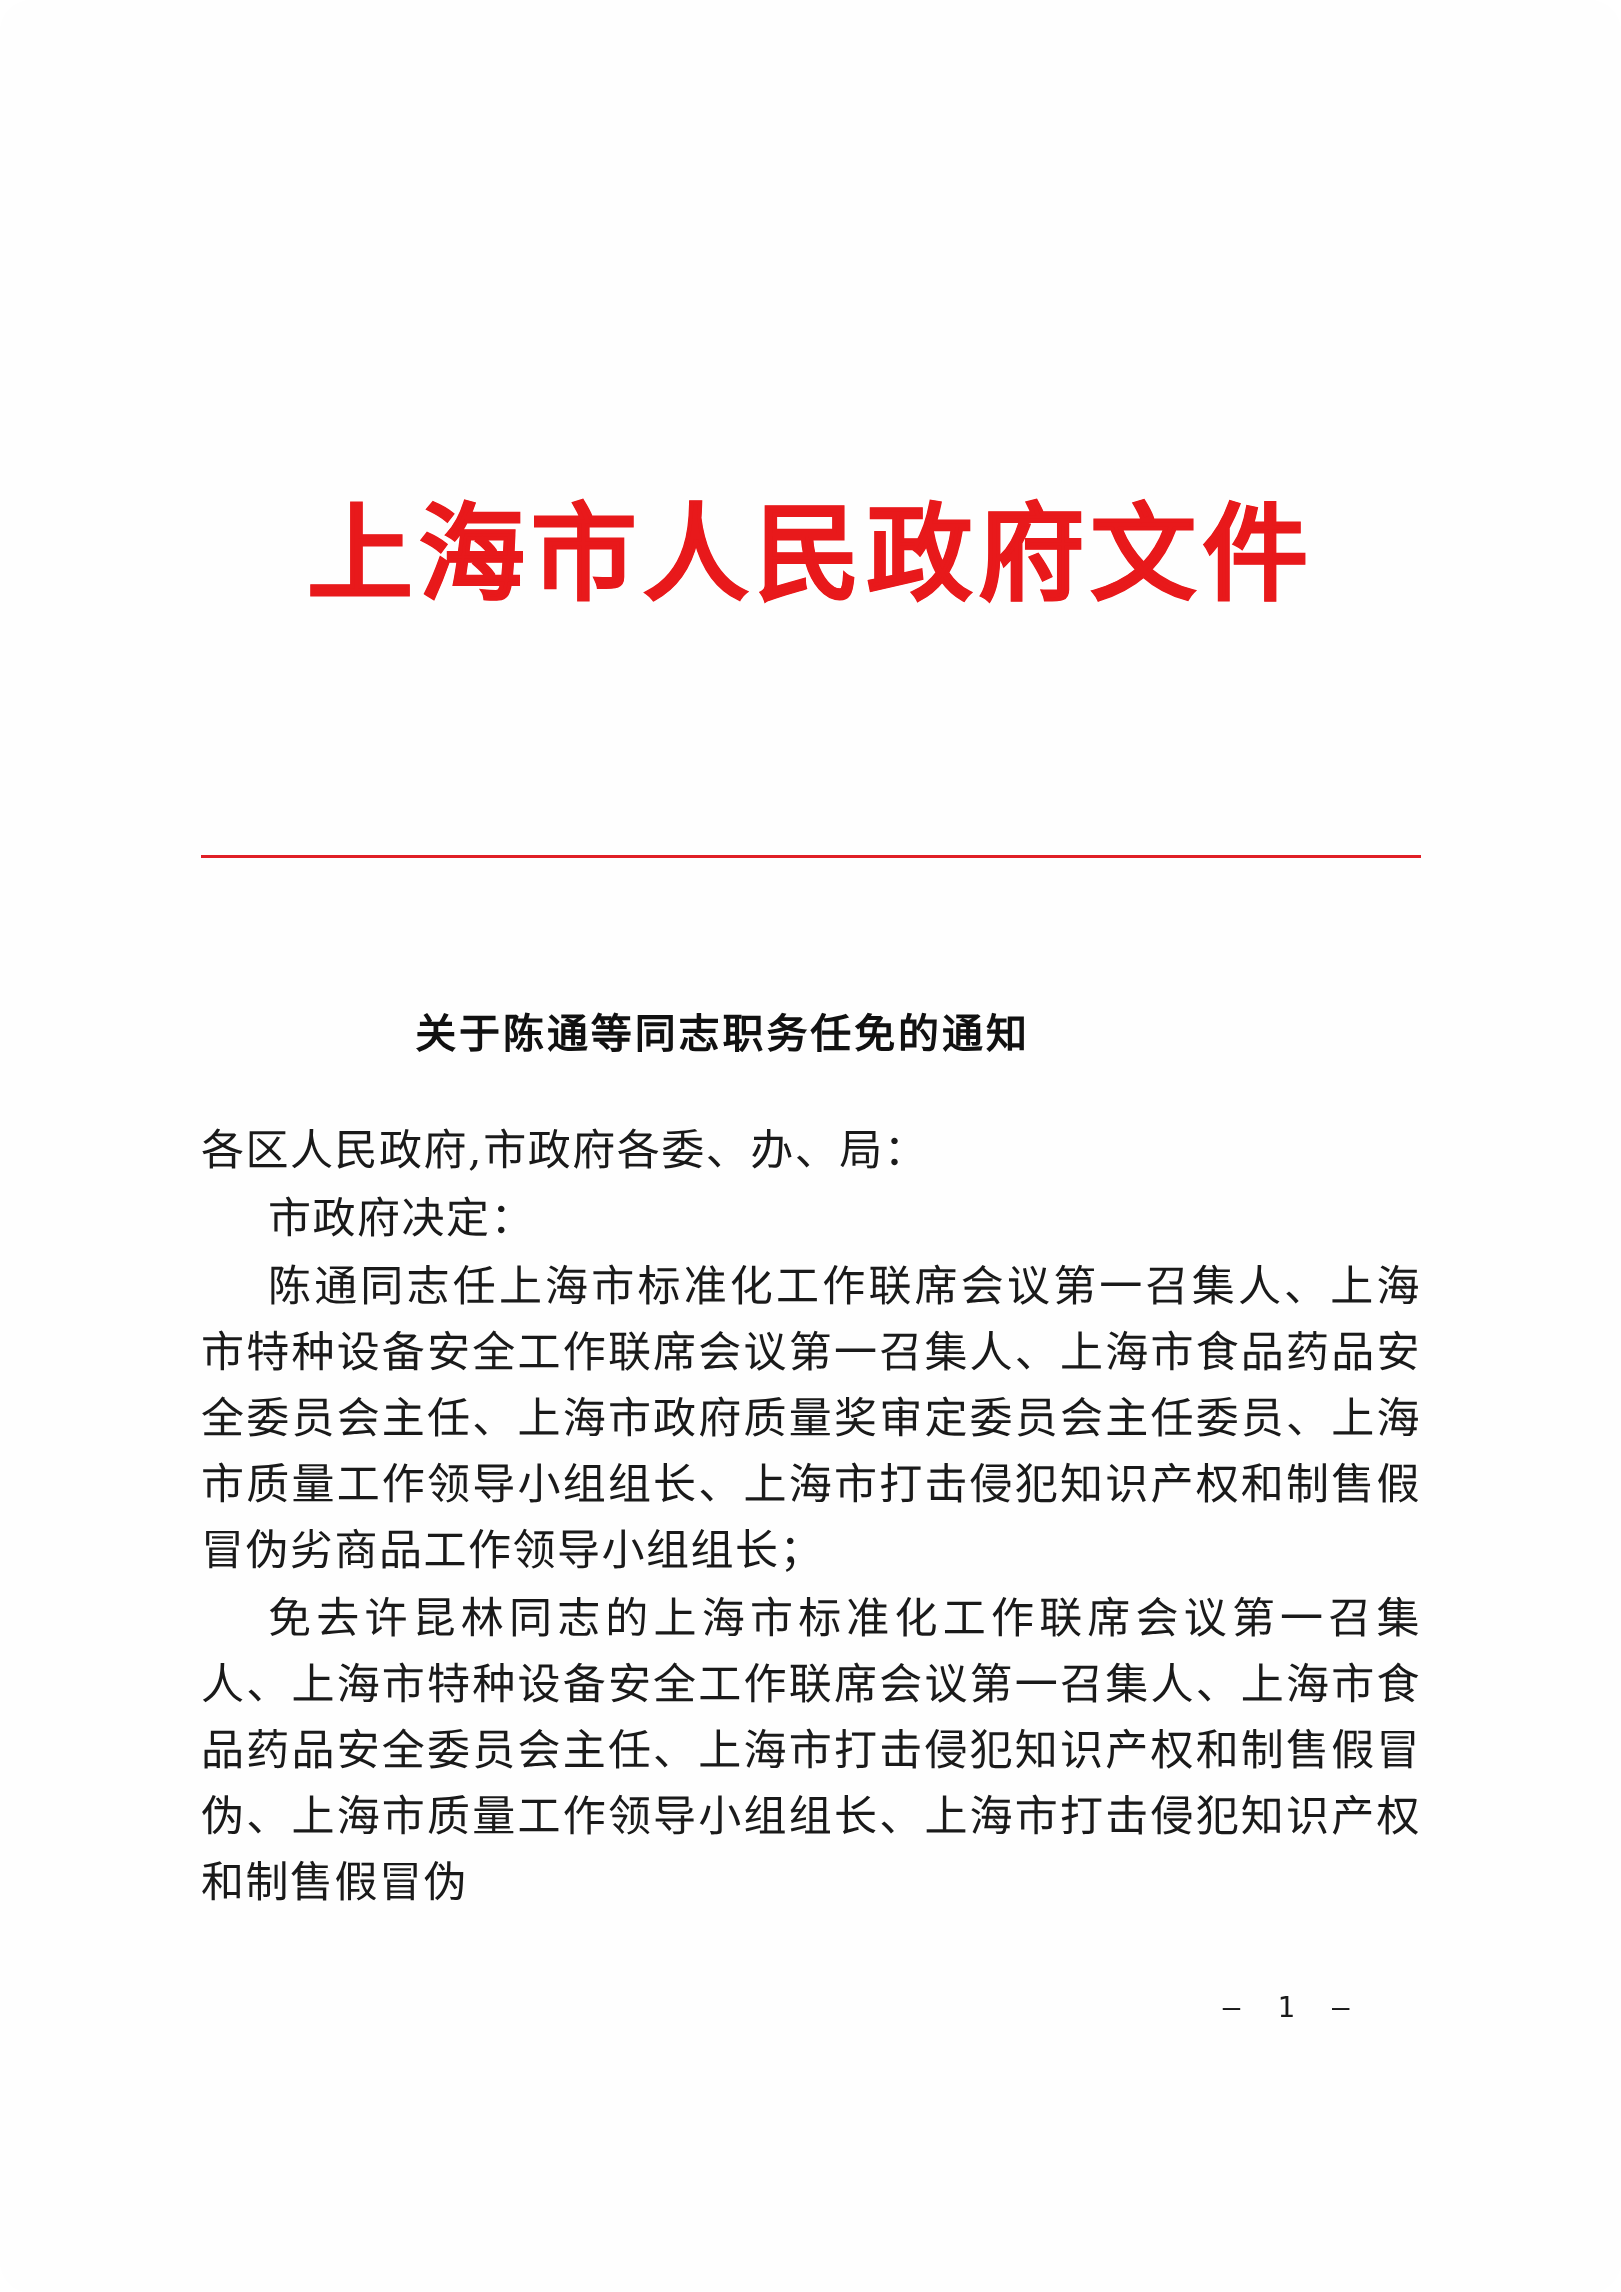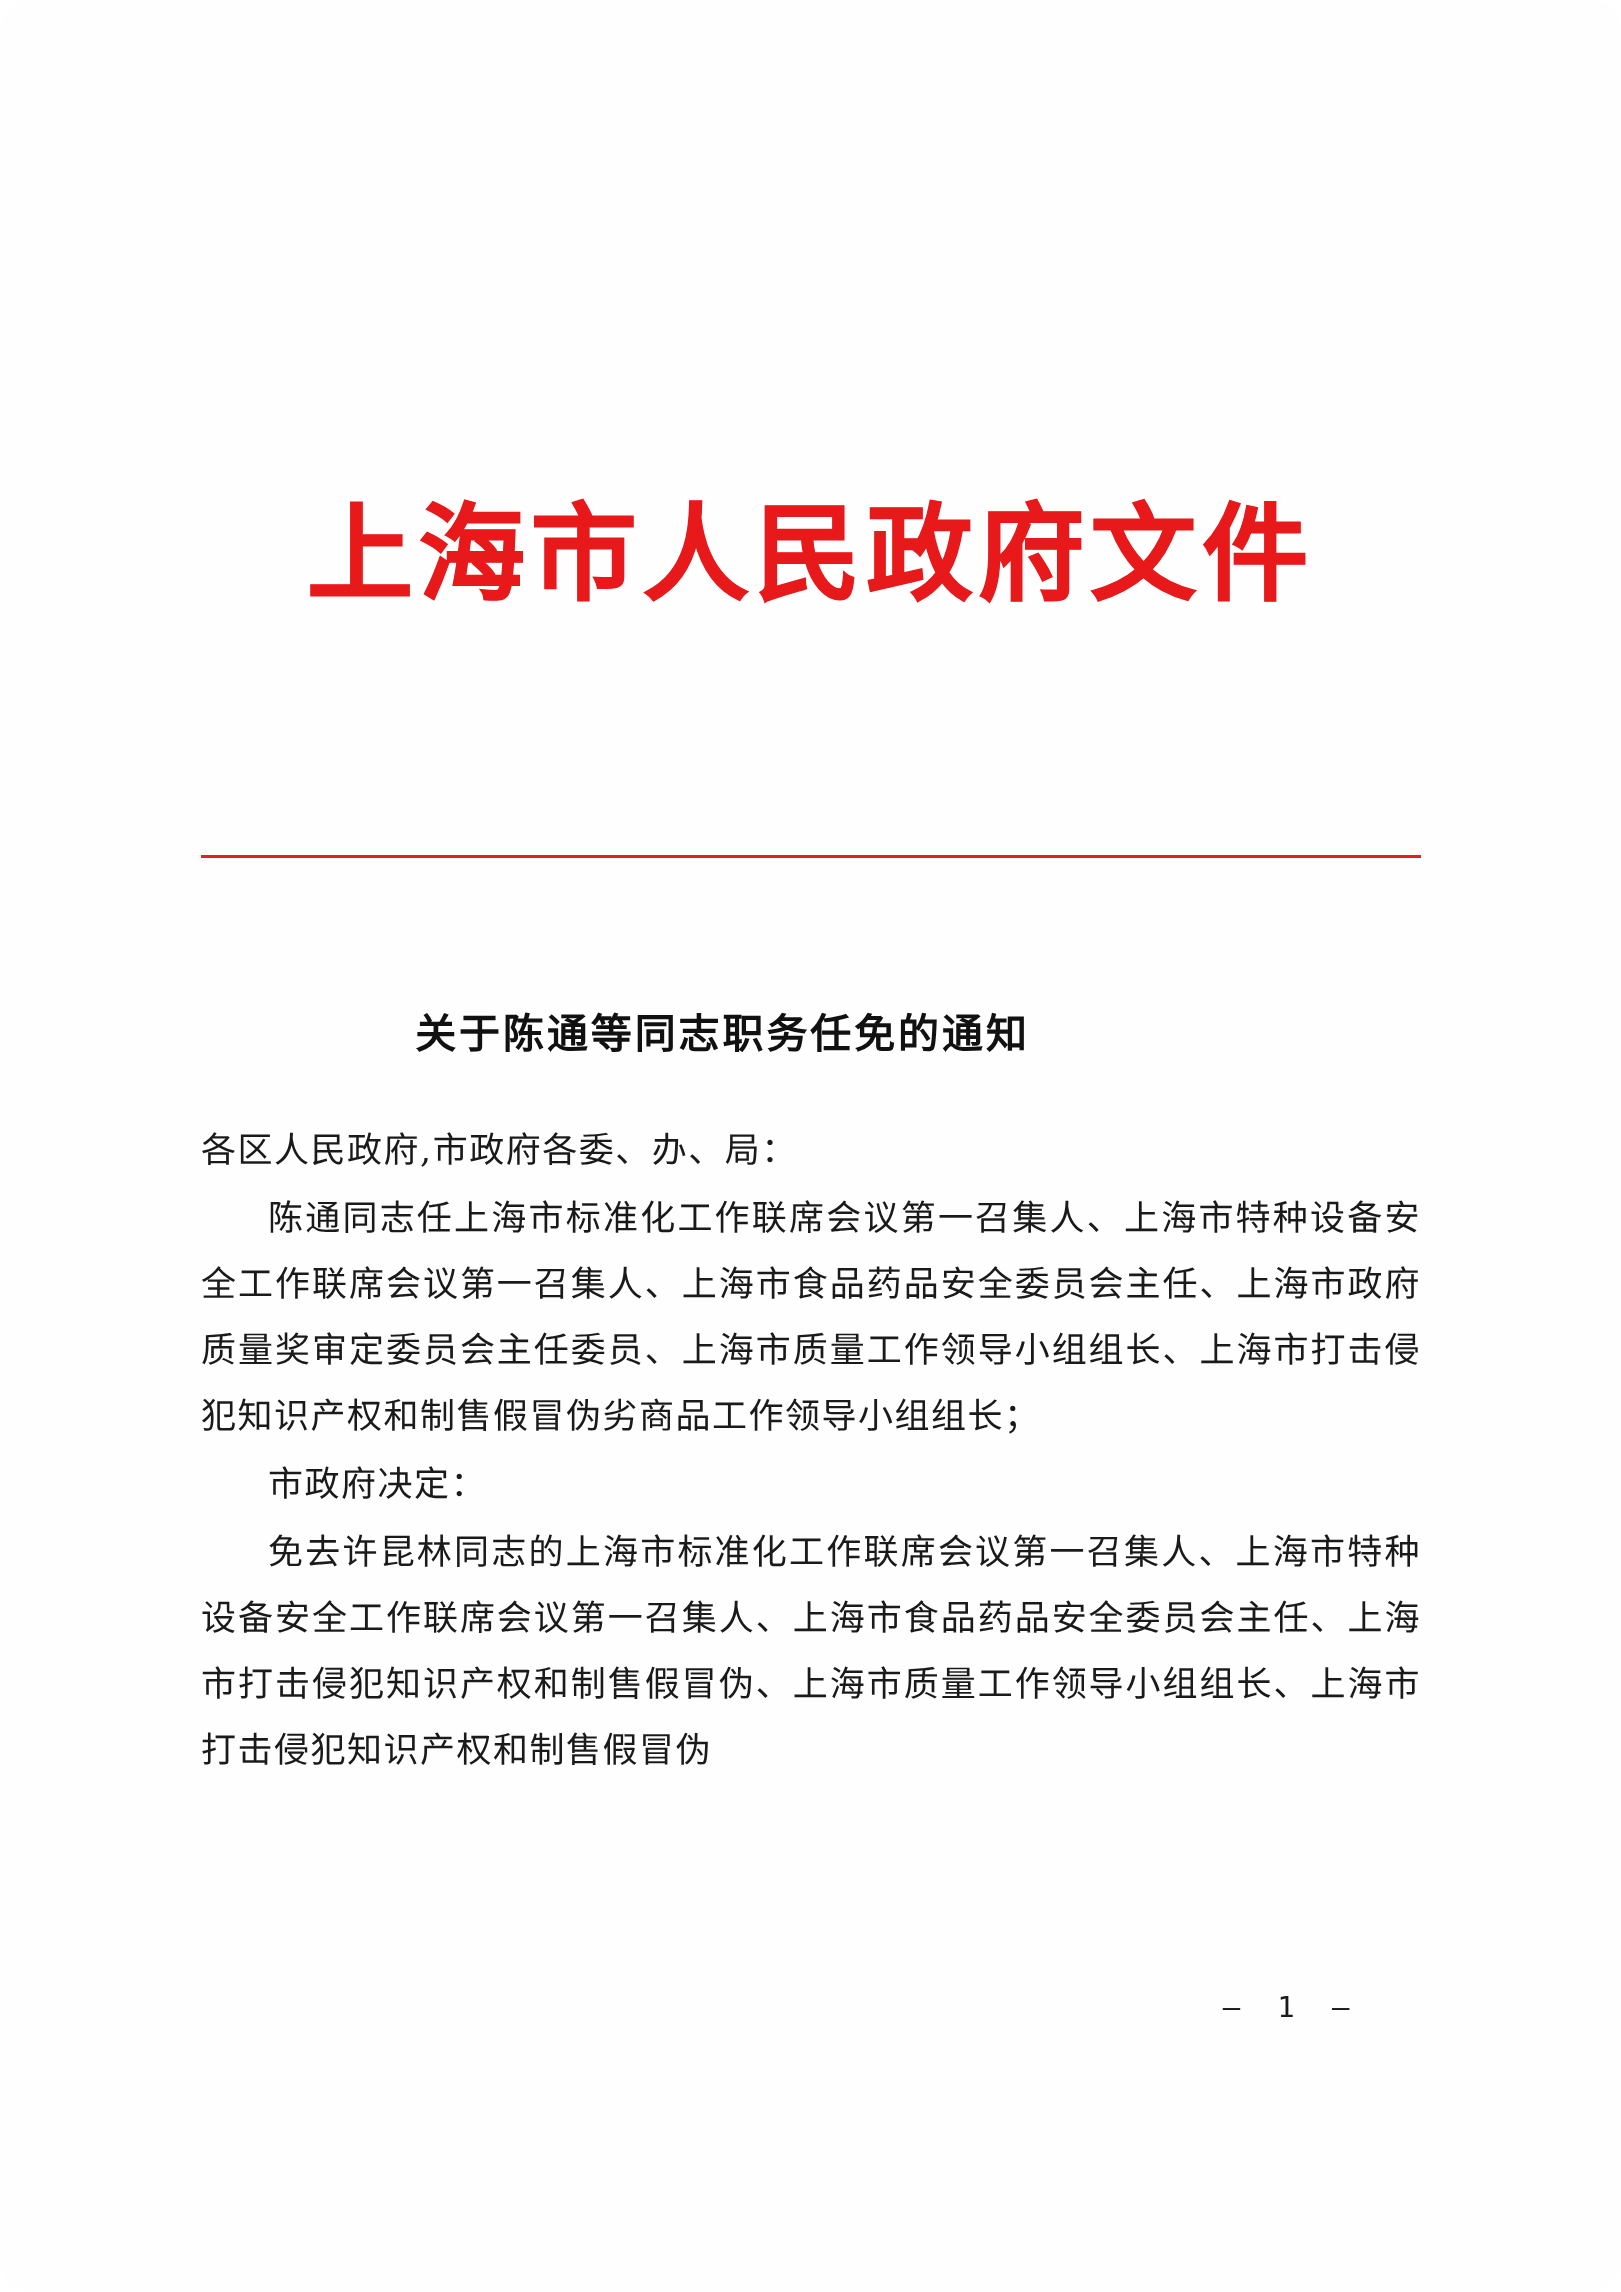--- a/index.html
+++ b/index.html
@@ -86,21 +86,21 @@
 
   
   .body-block {
     position: absolute;
     top: 1117px;
     left: 201px;
     width: 1220px;
   }
   .para {
     font-family: "DejaVu Serif", "Liberation Serif", serif;
-    font-size: 35px;
+    font-size: 43px;
     line-height: 66px;
     letter-spacing: 1.5px;
     color: #1a1a1a;
     text-align: justify;
     text-justify: inter-character;
     margin: 0 0 2px 0;
   }
   .para.indent {
     text-indent: 67px;
   }
@@ -131,22 +131,22 @@
     <div class="masthead-title">上海市人民政府文件</div>
   </div>
 
 
   <div class="red-rule"></div>
 
   <div class="doc-heading">关于陈通等同志职务任免的通知</div>
 
   <div class="body-block">
     <p class="para">各区人民政府,市政府各委、办、局：</p>
+    <p class="para indent">市政府决定：</p>
     <p class="para indent">陈通同志任上海市标准化工作联席会议第一召集人、上海市特种设备安全工作联席会议第一召集人、上海市食品药品安全委员会主任、上海市政府质量奖审定委员会主任委员、上海市质量工作领导小组组长、上海市打击侵犯知识产权和制售假冒伪劣商品工作领导小组组长；</p>
-    <p class="para indent">市政府决定：</p>
     <p class="para indent">免去许昆林同志的上海市标准化工作联席会议第一召集人、上海市特种设备安全工作联席会议第一召集人、上海市食品药品安全委员会主任、上海市打击侵犯知识产权和制售假冒伪、上海市质量工作领导小组组长、上海市打击侵犯知识产权和制售假冒伪</p>
   </div>
 
   <div class="page-footer">
     <span class="pf-inner">— 1 —</span>
   </div>
 
 </div>
 
 

